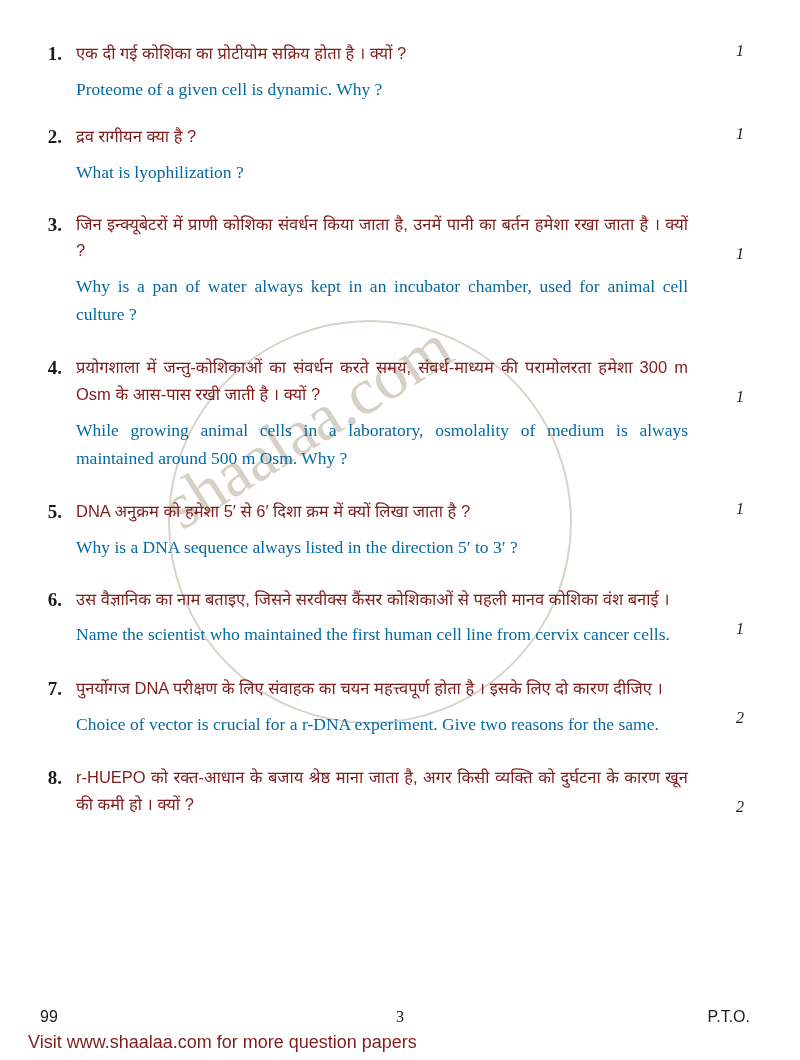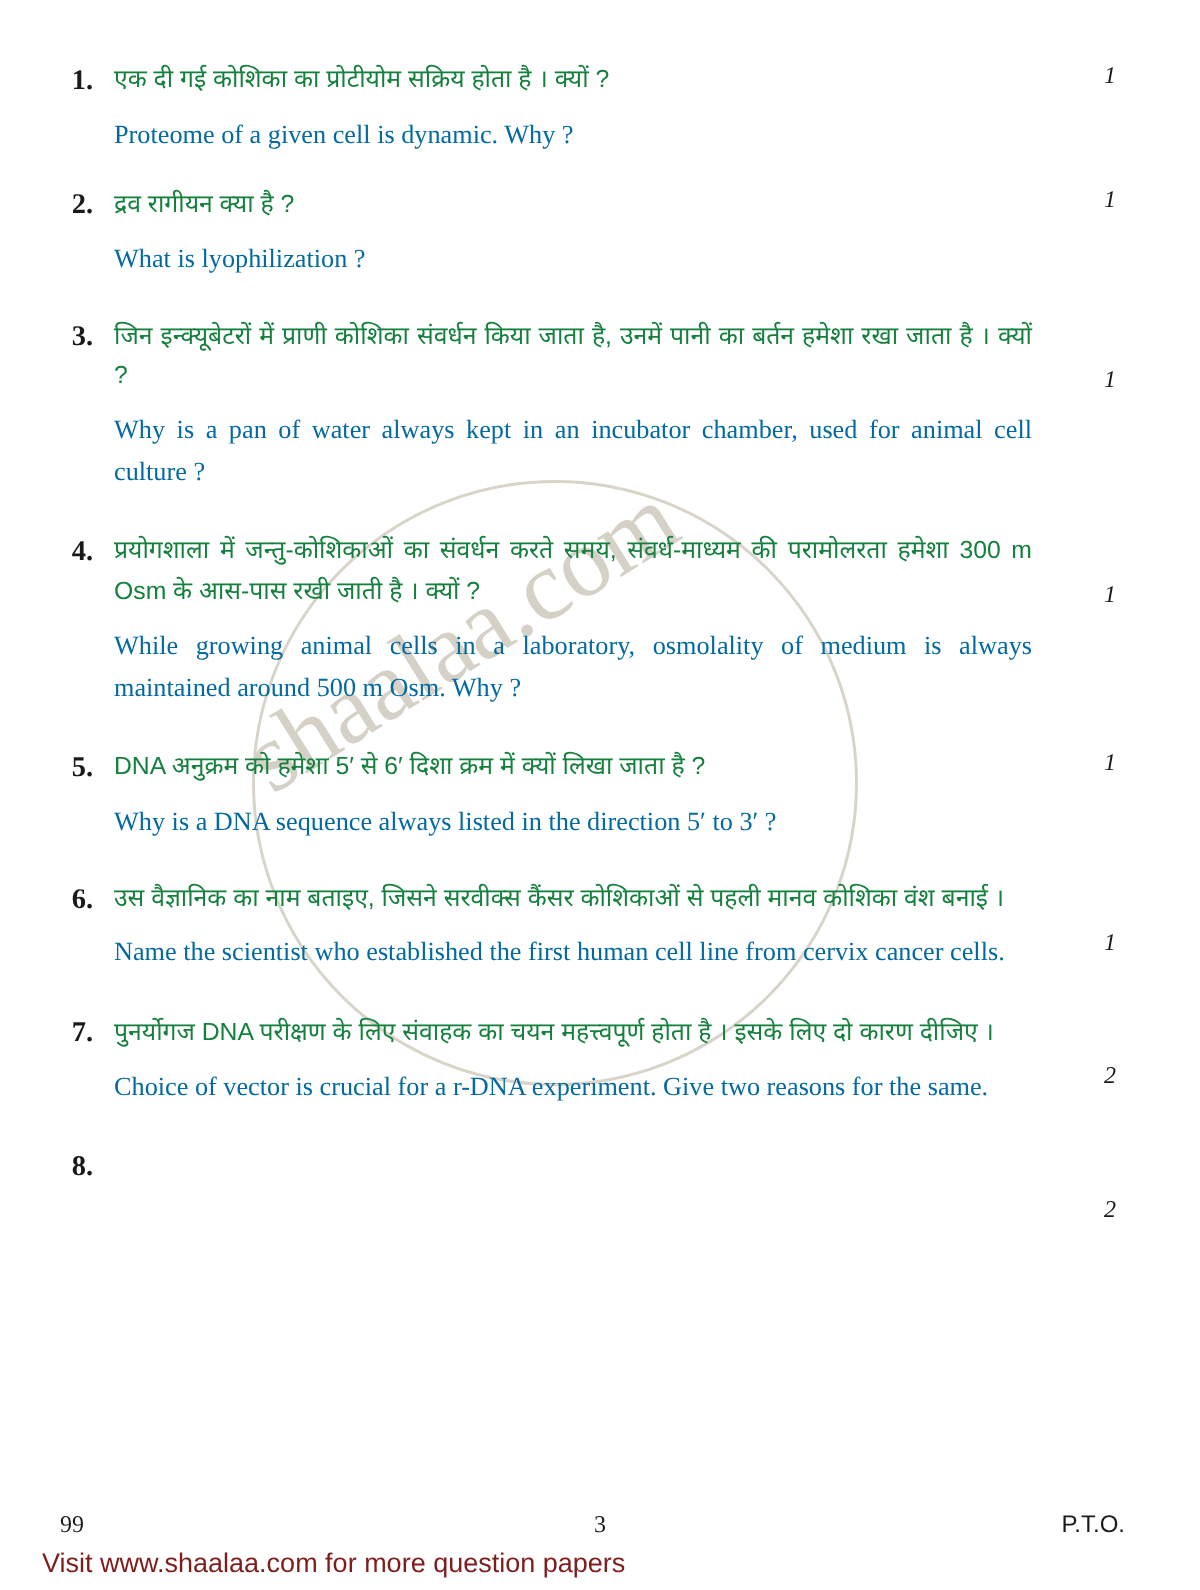--- a/index.html
+++ b/index.html
@@ -74,21 +74,21 @@
     min-width: 0;
     padding-right: 56px;
     box-sizing: border-box;
   }
   .hi {
     font-family: "Liberation Sans", sans-serif;
     font-size: 16.5px;
     line-height: 1.62;
     text-align: justify;
     text-justify: inter-word;
-    color: #15803d;
+    color: #7f1d1d;
     margin: 0;
   }
   .en {
     font-family: "Liberation Serif", serif;
     font-size: 17.5px;
     line-height: 1.58;
     text-align: justify;
     text-justify: inter-word;
     color: #0369a1;
     margin: 9px 0 0 0;
@@ -116,21 +116,21 @@
     bottom: 0;
     width: 800px;
     height: 52px;
     z-index: 2;
   }
   #footer-left {
     position: absolute;
     left: 40px;
     top: 0;
     font-size: 16px;
-    font-family: Liberation Serif, serif;
+    font-family: Liberation Sans, sans-serif;
   }
   #footer-center {
     position: absolute;
     left: 0;
     top: 0;
     width: 800px;
     text-align: center;
     font-size: 16px;
     font-family: "Liberation Serif", serif;
   }
@@ -200,37 +200,38 @@
       <p class="hi">DNA अनुक्रम को हमेशा 5′ से 6′ दिशा क्रम में क्यों लिखा जाता है ?</p>
       <p class="en last-line-natural">Why is a DNA sequence always listed in the direction 5′ to 3′ ?</p>
     </div>
     <div class="marks m-top">1</div>
   </div>
 
   <div class="qrow" style="margin-bottom:26px;">
     <div class="qnum">6.</div>
     <div class="qbody">
       <p class="hi">उस वैज्ञानिक का नाम बताइए, जिसने सरवीक्स कैंसर कोशिकाओं से पहली मानव कोशिका वंश बनाई ।</p>
-      <p class="en last-line-natural">Name the scientist who established the first human cell line from cervix cancer cells.</p>
+      <p class="en last-line-natural">Name the scientist who maintained the first human cell line from cervix cancer cells.</p>
     </div>
     <div class="marks m-mid">1</div>
   </div>
 
   <div class="qrow" style="margin-bottom:26px;">
     <div class="qnum">7.</div>
     <div class="qbody">
       <p class="hi">पुनर्योगज DNA परीक्षण के लिए संवाहक का चयन महत्त्वपूर्ण होता है । इसके लिए दो कारण दीजिए ।</p>
       <p class="en last-line-natural">Choice of vector is crucial for a r-DNA experiment. Give two reasons for the same.</p>
     </div>
     <div class="marks m-mid">2</div>
   </div>
 
   <div class="qrow">
     <div class="qnum">8.</div>
     <div class="qbody">
+      <p class="hi">r-HUEPO को रक्त-आधान के बजाय श्रेष्ठ माना जाता है, अगर किसी व्यक्ति को दुर्घटना के कारण खून की कमी हो । क्यों ?</p>
     </div>
     <div class="marks m-mid">2</div>
   </div>
 
 </div>
 
 <div id="footer">
   <div id="footer-left">99</div>
   <div id="footer-center">3</div>
   <div id="footer-right">P.T.O.</div>

